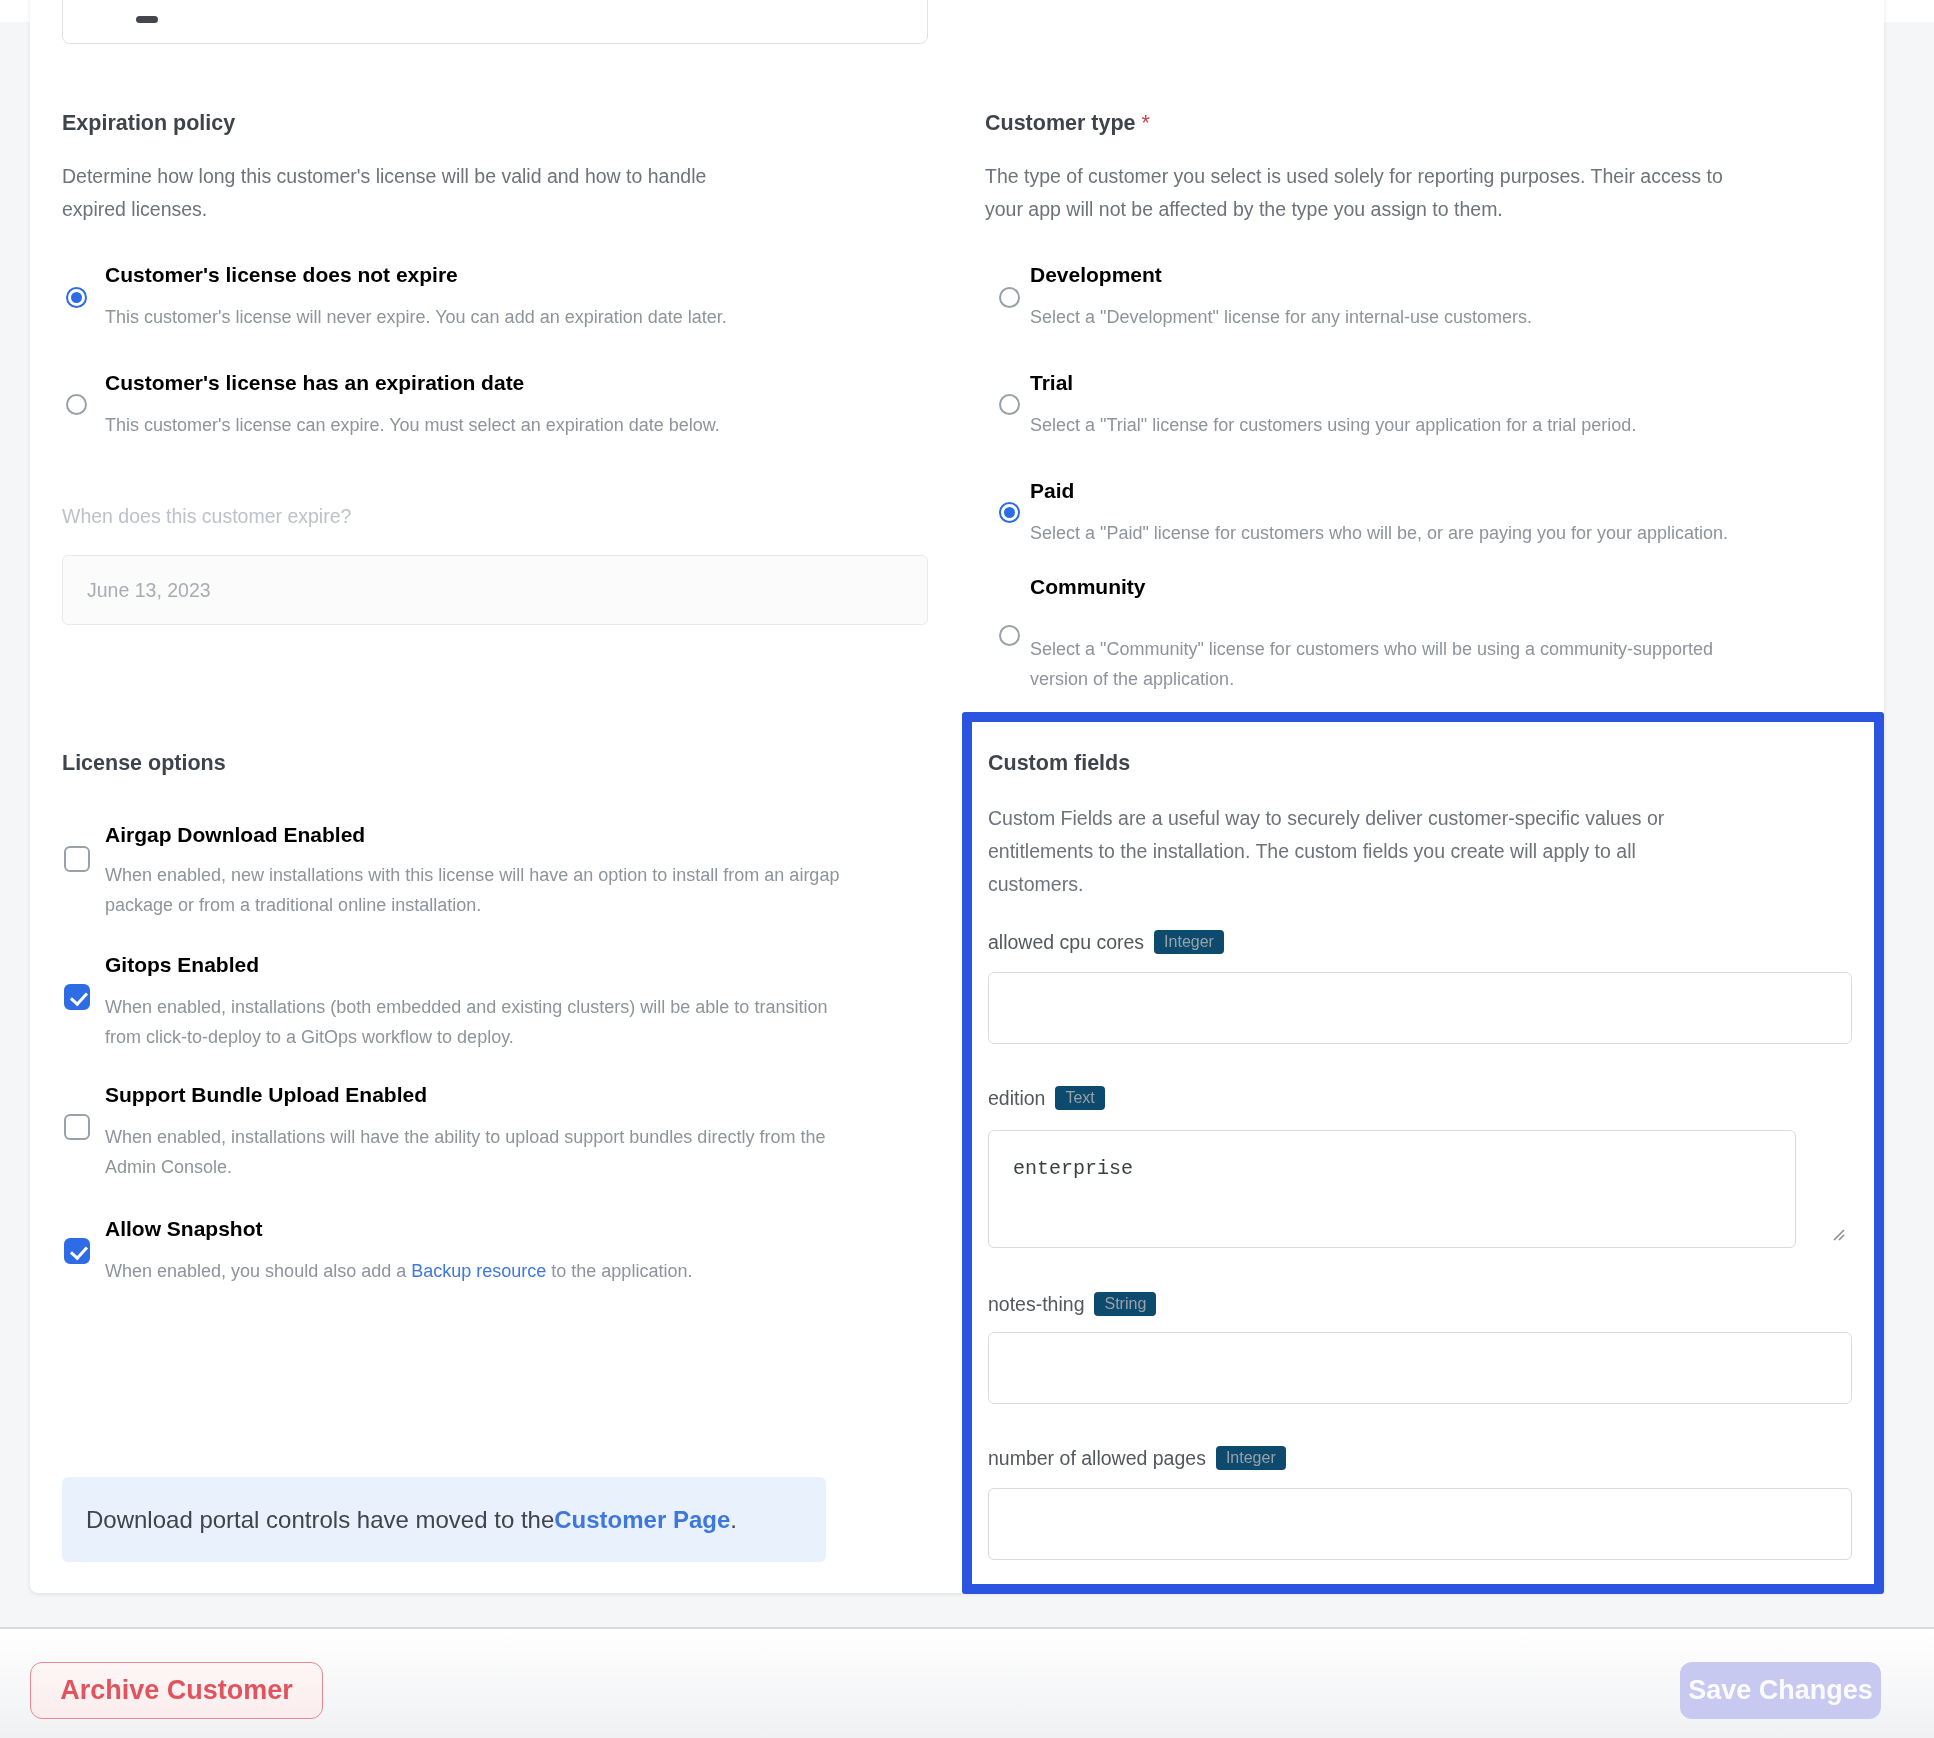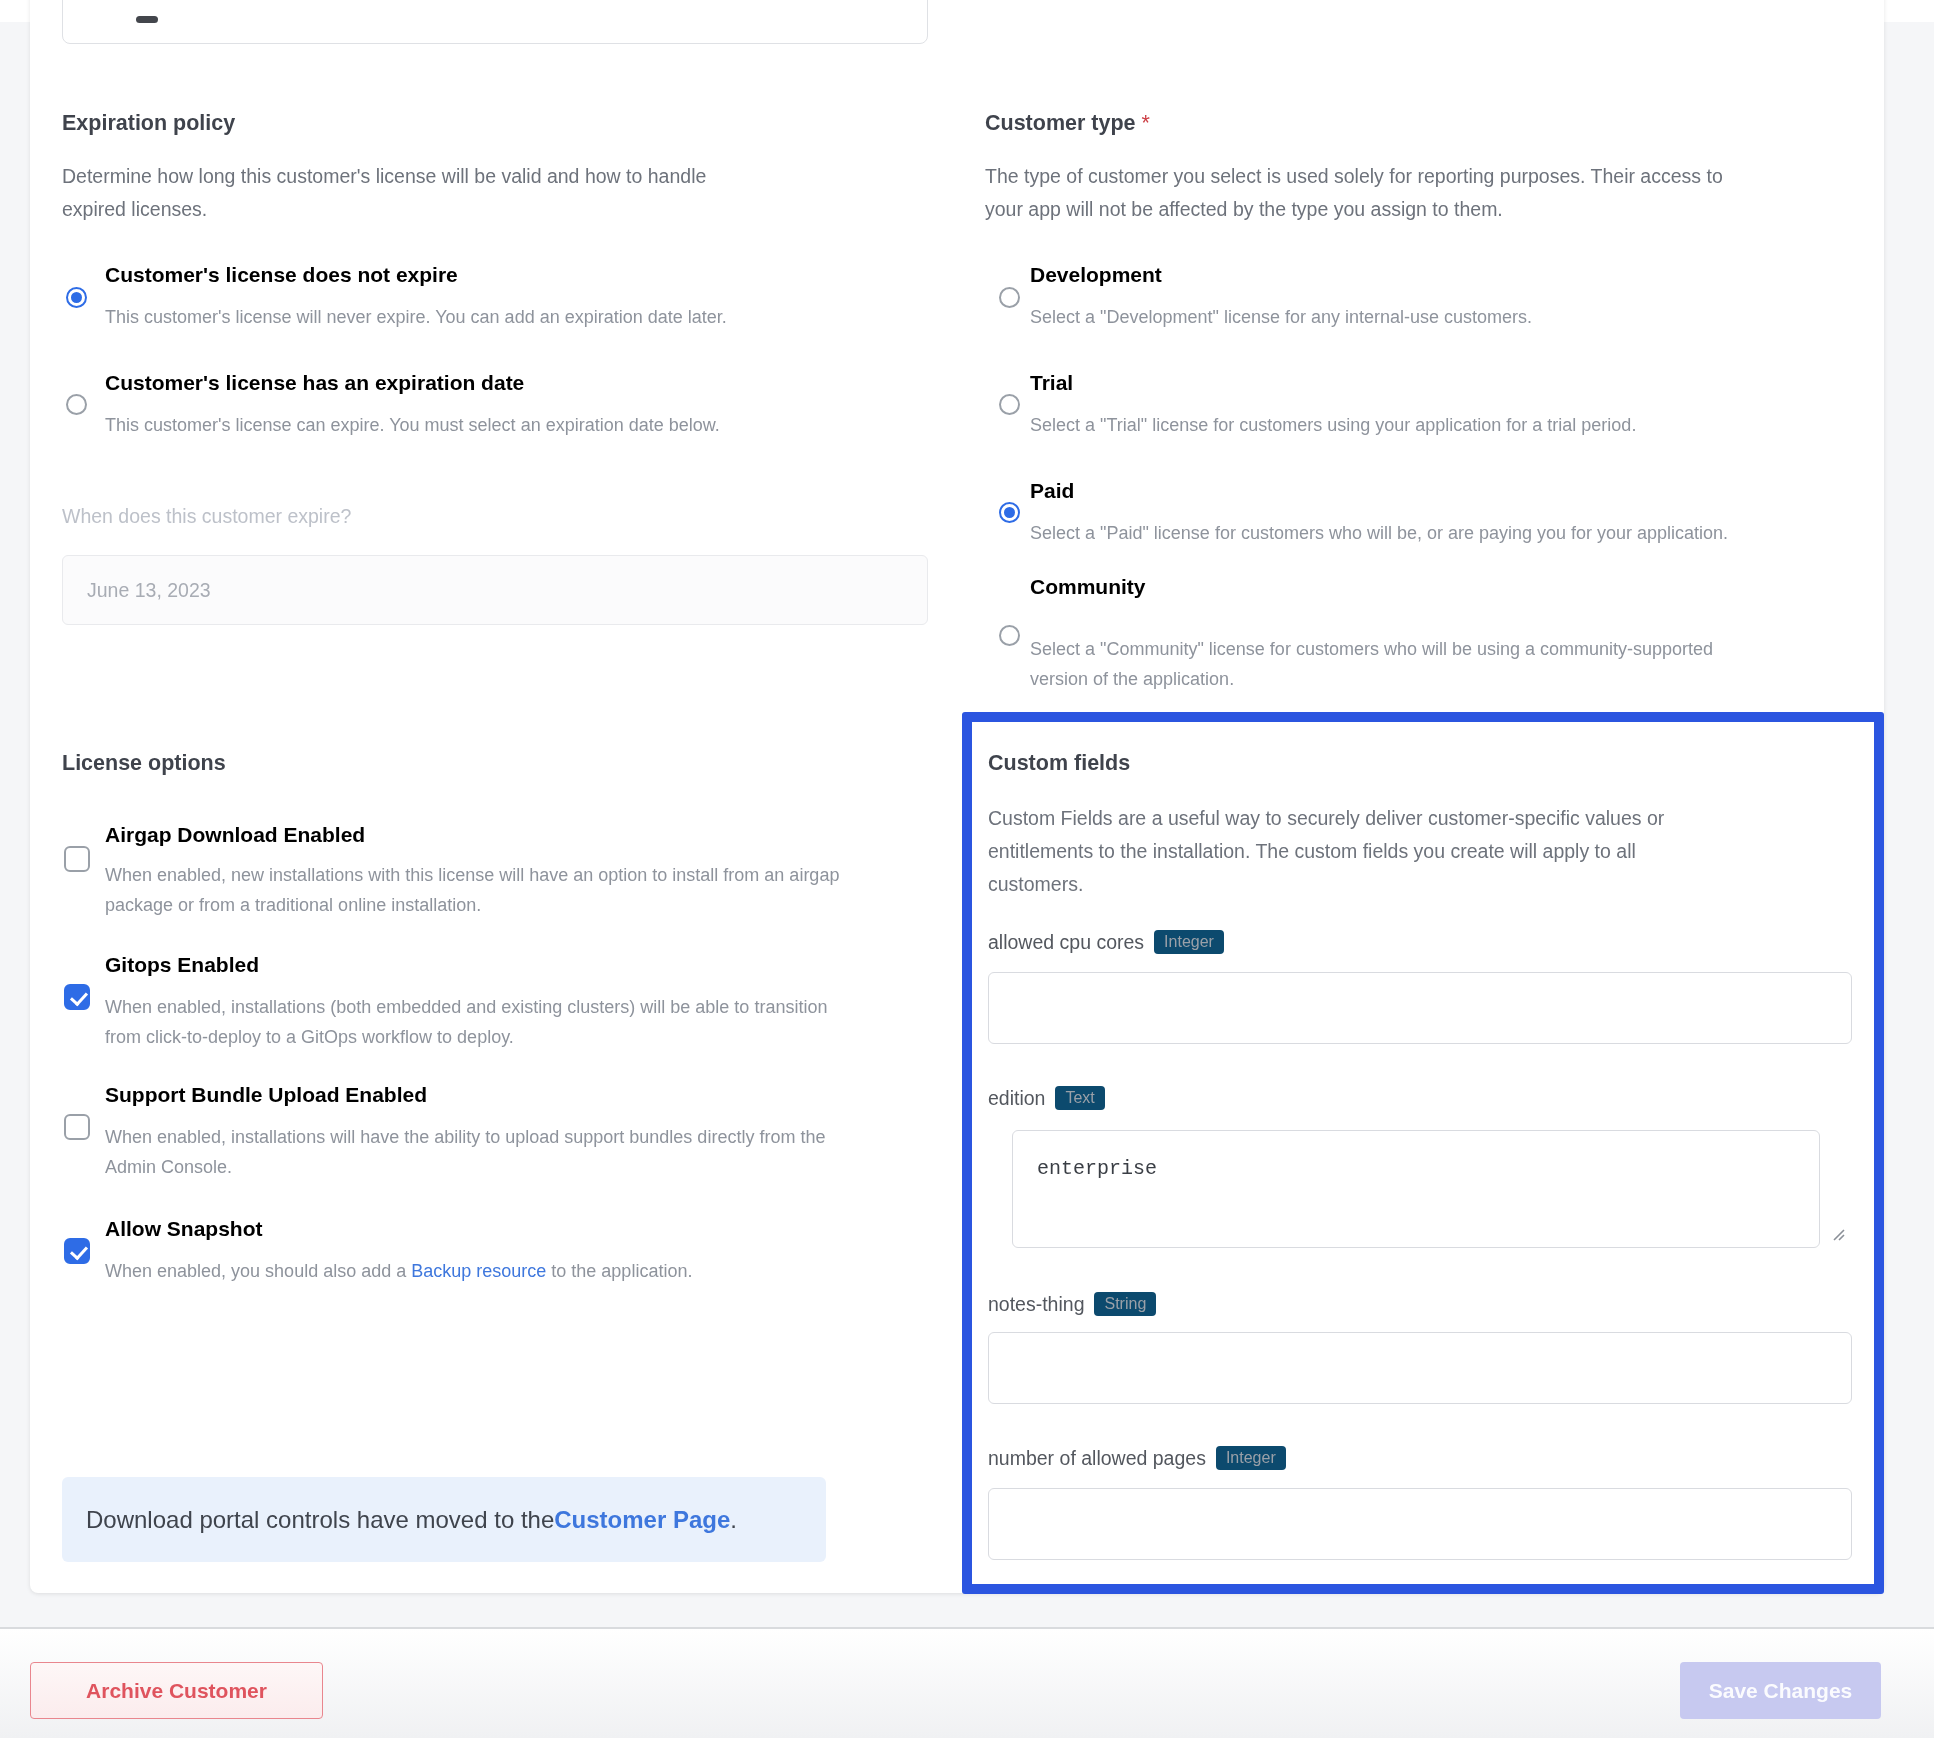--- a/index.html
+++ b/index.html
@@ -88,21 +88,21 @@
     padding:26px 24px;outline:none;overflow:hidden;
   }
 
   .divider{left:0;top:1627px;width:1934px;height:2px;background:#d9dbde}
   .footer{
     left:0;top:1629px;width:1934px;height:109px;
     background:linear-gradient(180deg,#ffffff 0%,#f0f1f3 100%);
   }
   .btn{
     display:flex;align-items:center;justify-content:center;
-    border-radius:4px;font-weight:700;font-size:21px;cursor:pointer;
+    border-radius:12px;font-weight:700;font-size:27px;cursor:pointer;
     font-family:"Liberation Sans","DejaVu Sans",sans-serif;
   }
   .btn-archive{
     left:30px;top:1662px;width:293px;height:57px;
     border:1px solid #e9868e;color:var(--archive-red);
     background:linear-gradient(180deg,#fef7f7 0%,#fbeced 100%);
   }
   .btn-save{
     left:1680px;top:1662px;width:201px;height:57px;border:none;
     background:var(--save-disabled-bg);color:rgba(255,255,255,.93);
@@ -176,21 +176,21 @@
 <div class="abs sub" style="left:1030px;top:634px;width:690px">Select a "Community" license for customers who will be using a community-supported version of the application.</div>
 
 <div class="abs cf-panel"></div>
 <div class="abs h2" style="left:988px;top:750px">Custom fields</div>
 <div class="abs para" style="left:988px;top:802px;width:720px">Custom Fields are a useful way to securely deliver customer-specific values or entitlements to the installation. The custom fields you create will apply to all customers.</div>
 
 <div class="abs field-label" style="left:988px;top:930px"><span>allowed cpu cores</span><span class="badge">Integer</span></div>
 <input class="abs text-input" style="left: 988px; top: 972px; width: 864px; height: 72px;" value="">
 
 <div class="abs field-label" style="left:988px;top:1086px"><span>edition</span><span class="badge">Text</span></div>
-<textarea class="abs cf-textarea" style="left: 1012px; top: 1130px; width: 808px; height: 118px;">enterprise</textarea>
+<textarea class="abs cf-textarea" style="left: 988px; top: 1130px; width: 808px; height: 118px;">enterprise</textarea>
 <svg class="abs" style="left:1830px;top:1226px" width="15" height="15">
   <path d="M14 4 L4 14 M14 9 L9 14" stroke="#8b9098" stroke-width="1.6" fill="none"></path>
 </svg>
 
 <div class="abs field-label" style="left:988px;top:1292px"><span>notes-thing</span><span class="badge">String</span></div>
 <input class="abs text-input" style="left: 988px; top: 1332px; width: 864px; height: 72px;" value="">
 
 <div class="abs field-label" style="left:988px;top:1446px"><span>number of allowed pages</span><span class="badge">Integer</span></div>
 <input class="abs text-input" style="left: 988px; top: 1488px; width: 864px; height: 72px;" value="">
 

